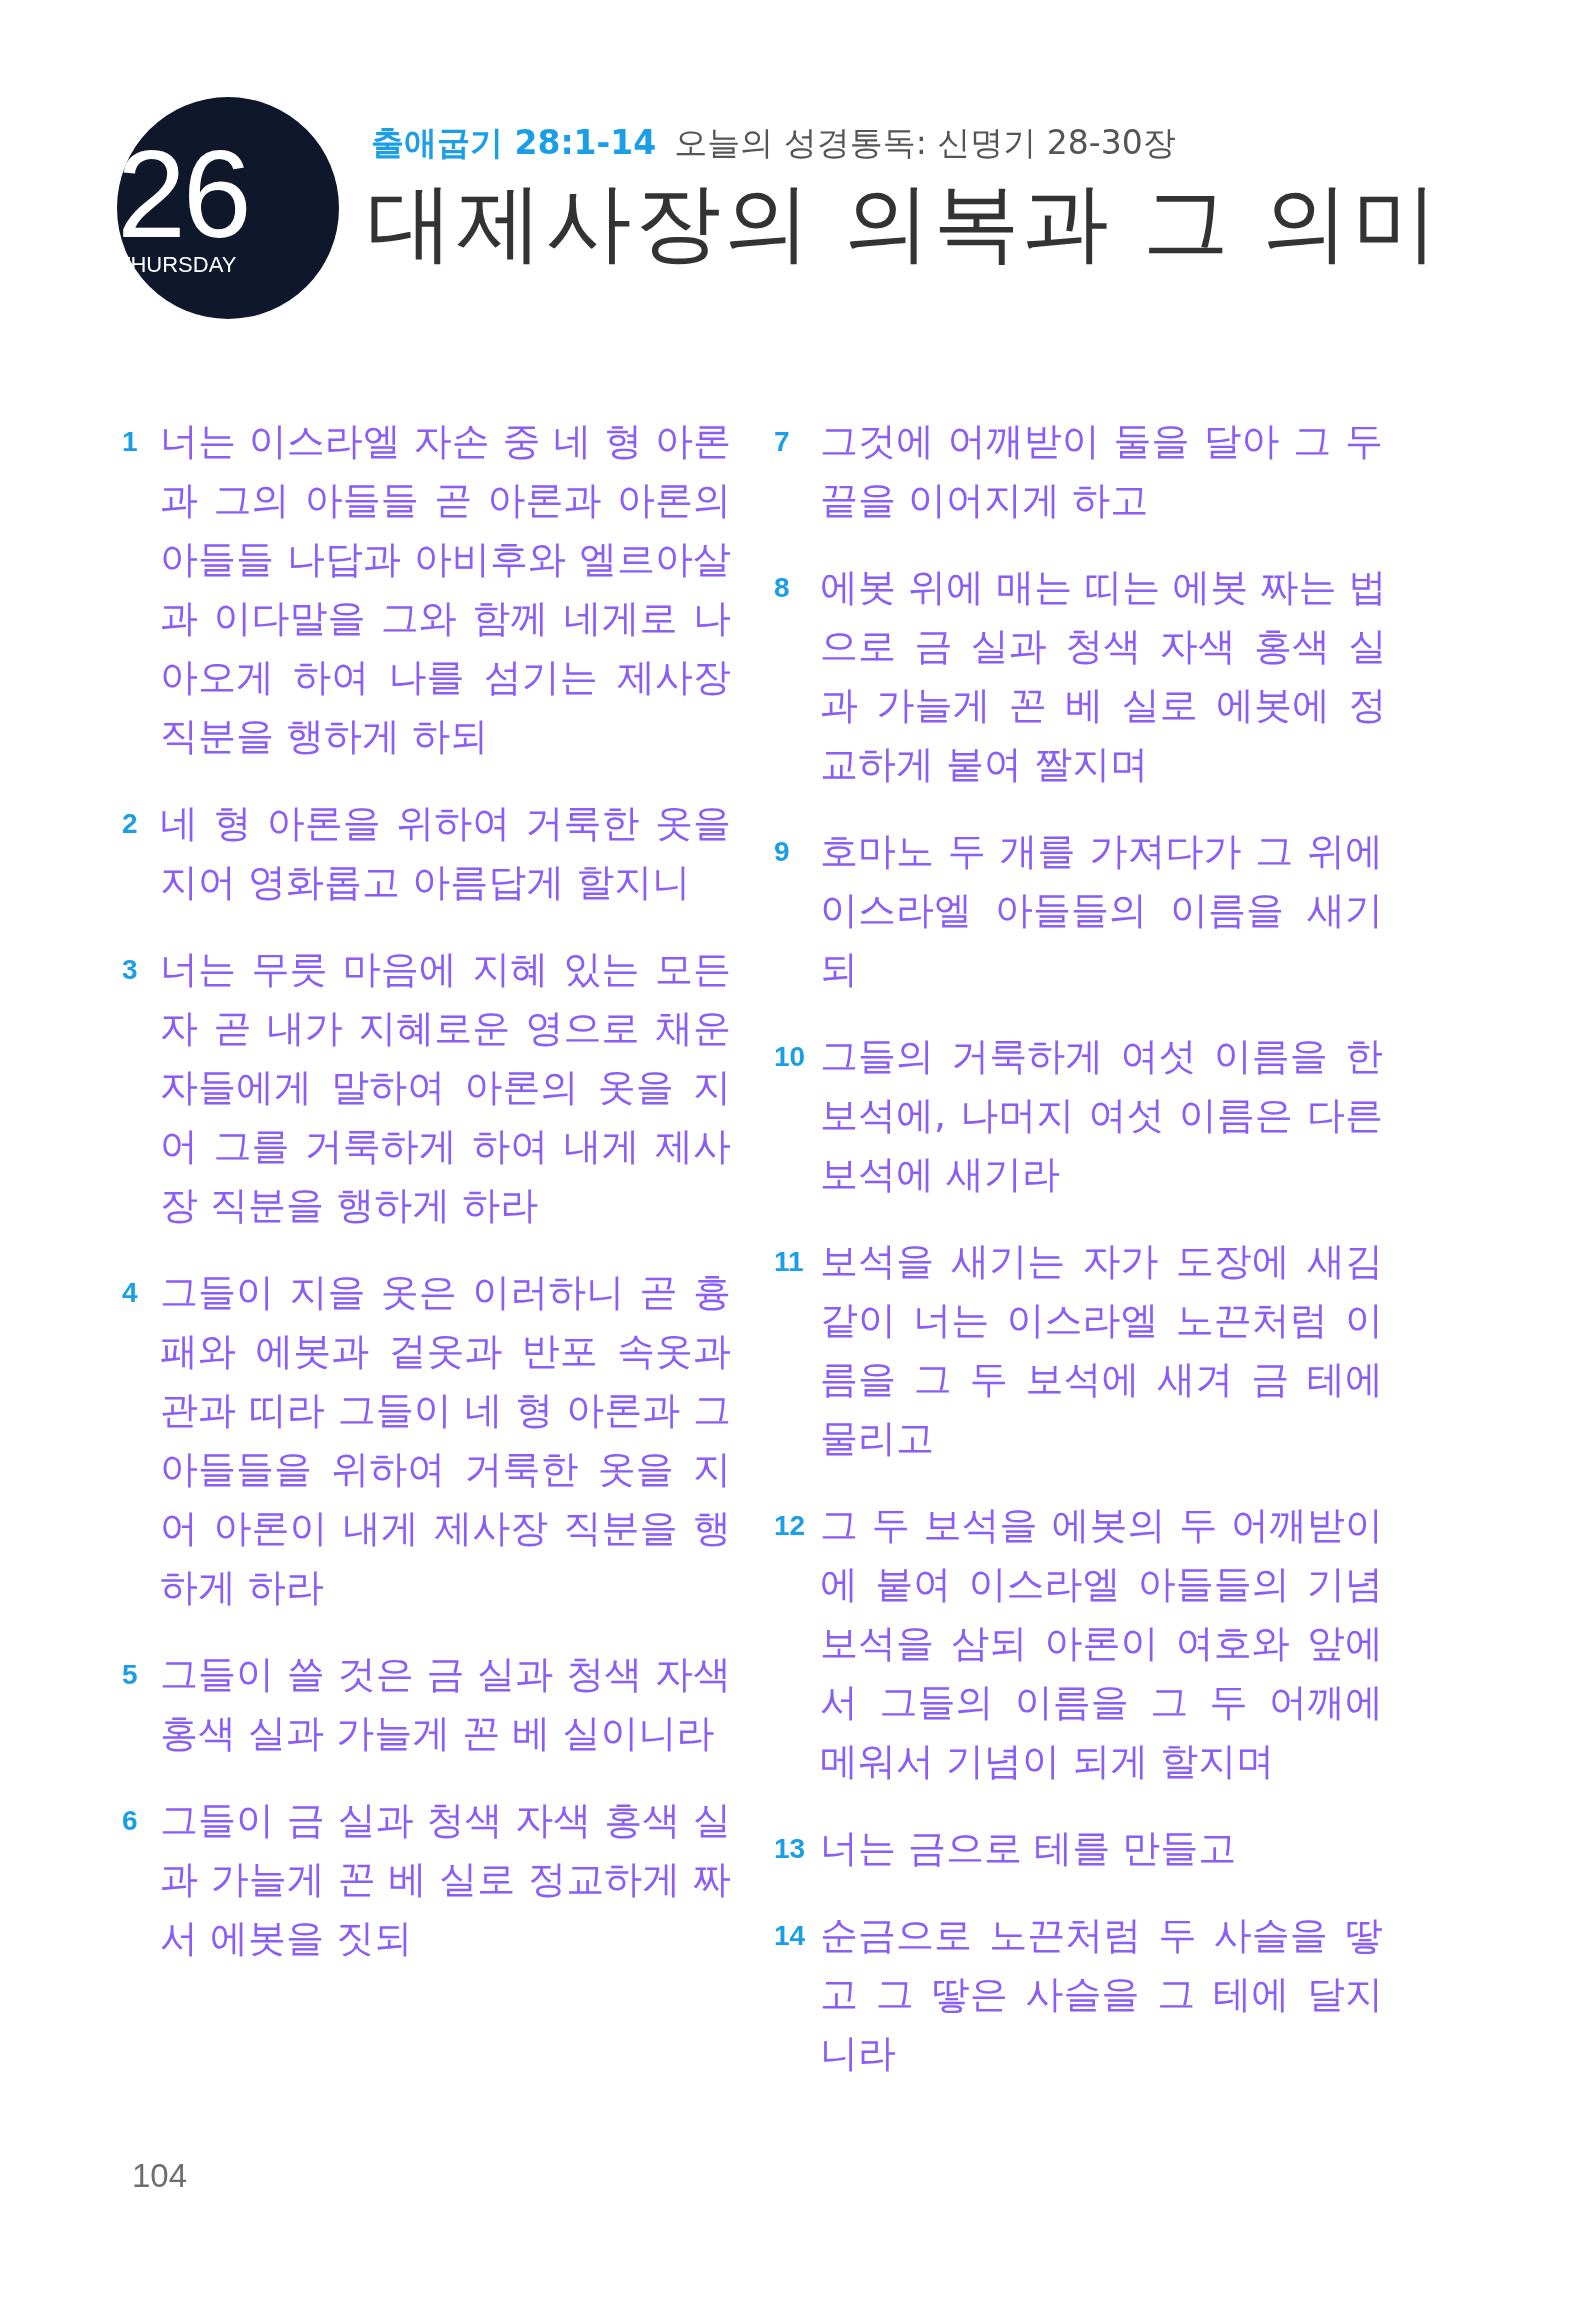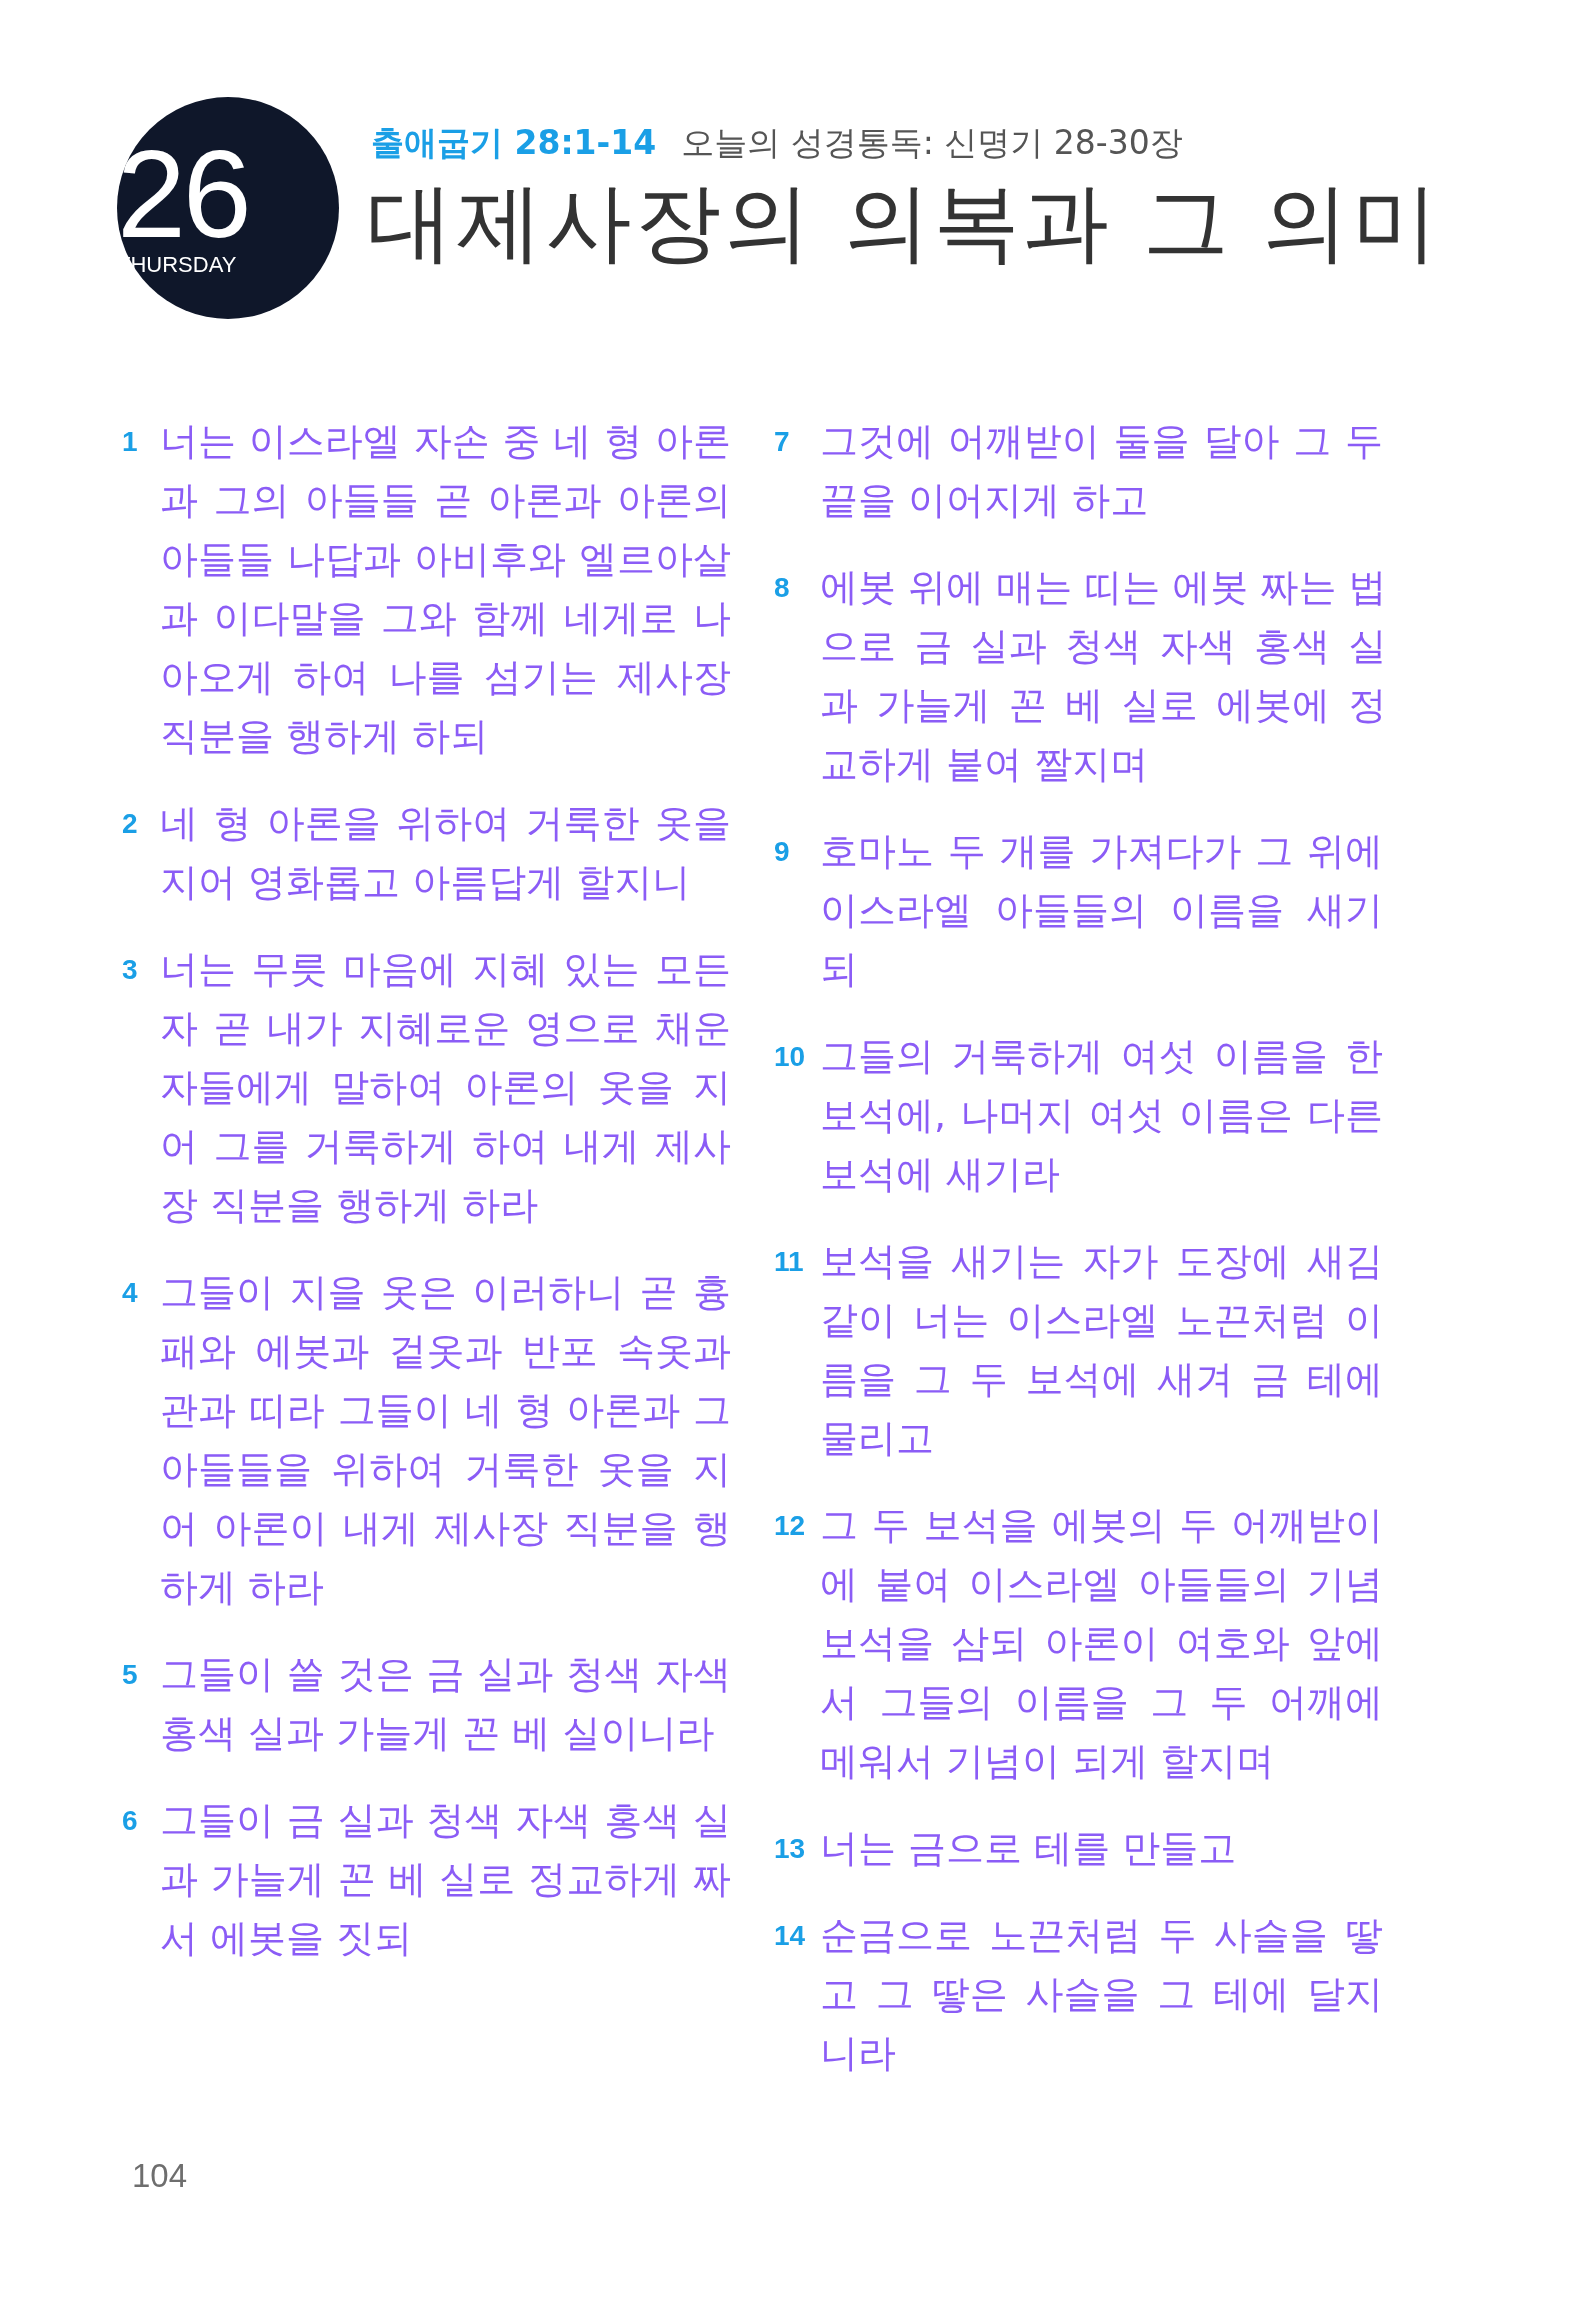--- a/index.html
+++ b/index.html
@@ -5,21 +5,21 @@
   html, body { margin: 0; padding: 0; background: #ffffff; }
   body { width: 1581px; height: 2319px; position: relative; overflow: hidden;
          font-family: "DejaVu Sans", sans-serif; color: #1a1a1a; }
   .date-badge { position: absolute; left: 117px; top: 97px; width: 222px; height: 222px;
                 border-radius: 50%; background: #0f172a; color: #fff; text-align: left; }
   .date-num { position: absolute; left: 0; right: 0; top: 35px; font-family: "Liberation Sans", sans-serif;
               font-size: 124px; line-height: 124px; font-weight: 400; letter-spacing: -3.3px; }
   .date-day { position: absolute; left: 0; right: 0; top: 155px; font-family: Liberation Sans, sans-serif;
               font-size: 22px; line-height: 25px; font-weight: 300; letter-spacing: 0px; }
   .subtitle { position: absolute; left: 371px; top: 120px; font-size: 33px; line-height: 46px; white-space: nowrap; }
-  .subtitle .ref { color: #1a9fe6; font-weight: bold; margin-right: 25px; }
+  .subtitle .ref { color: #1a9fe6; font-weight: bold; margin-right: 18px; }
   .subtitle .reading { color: #555555; text-align: right; }
   .title { position: absolute; left: 367px; top: 169px; font-family: "DejaVu Serif", serif;
            font-size: 86px; line-height: 107px; color: #333333; white-space: nowrap; letter-spacing: 3.3px; }
   .col { position: absolute; top: 412px; width: 609px; }
   .col.left { left: 122px; }
   .col.right { left: 774px; }
   .verse { display: flex; margin-bottom: 28px; }
   .vnum { flex: 0 0 auto; width: 38px; color: #1a9fe6; font-family: "Liberation Sans", sans-serif;
           font-size: 28px; line-height: 59px; font-weight: bold; padding-top: 0px; }
   .col.right .vnum { width: 46px; }

